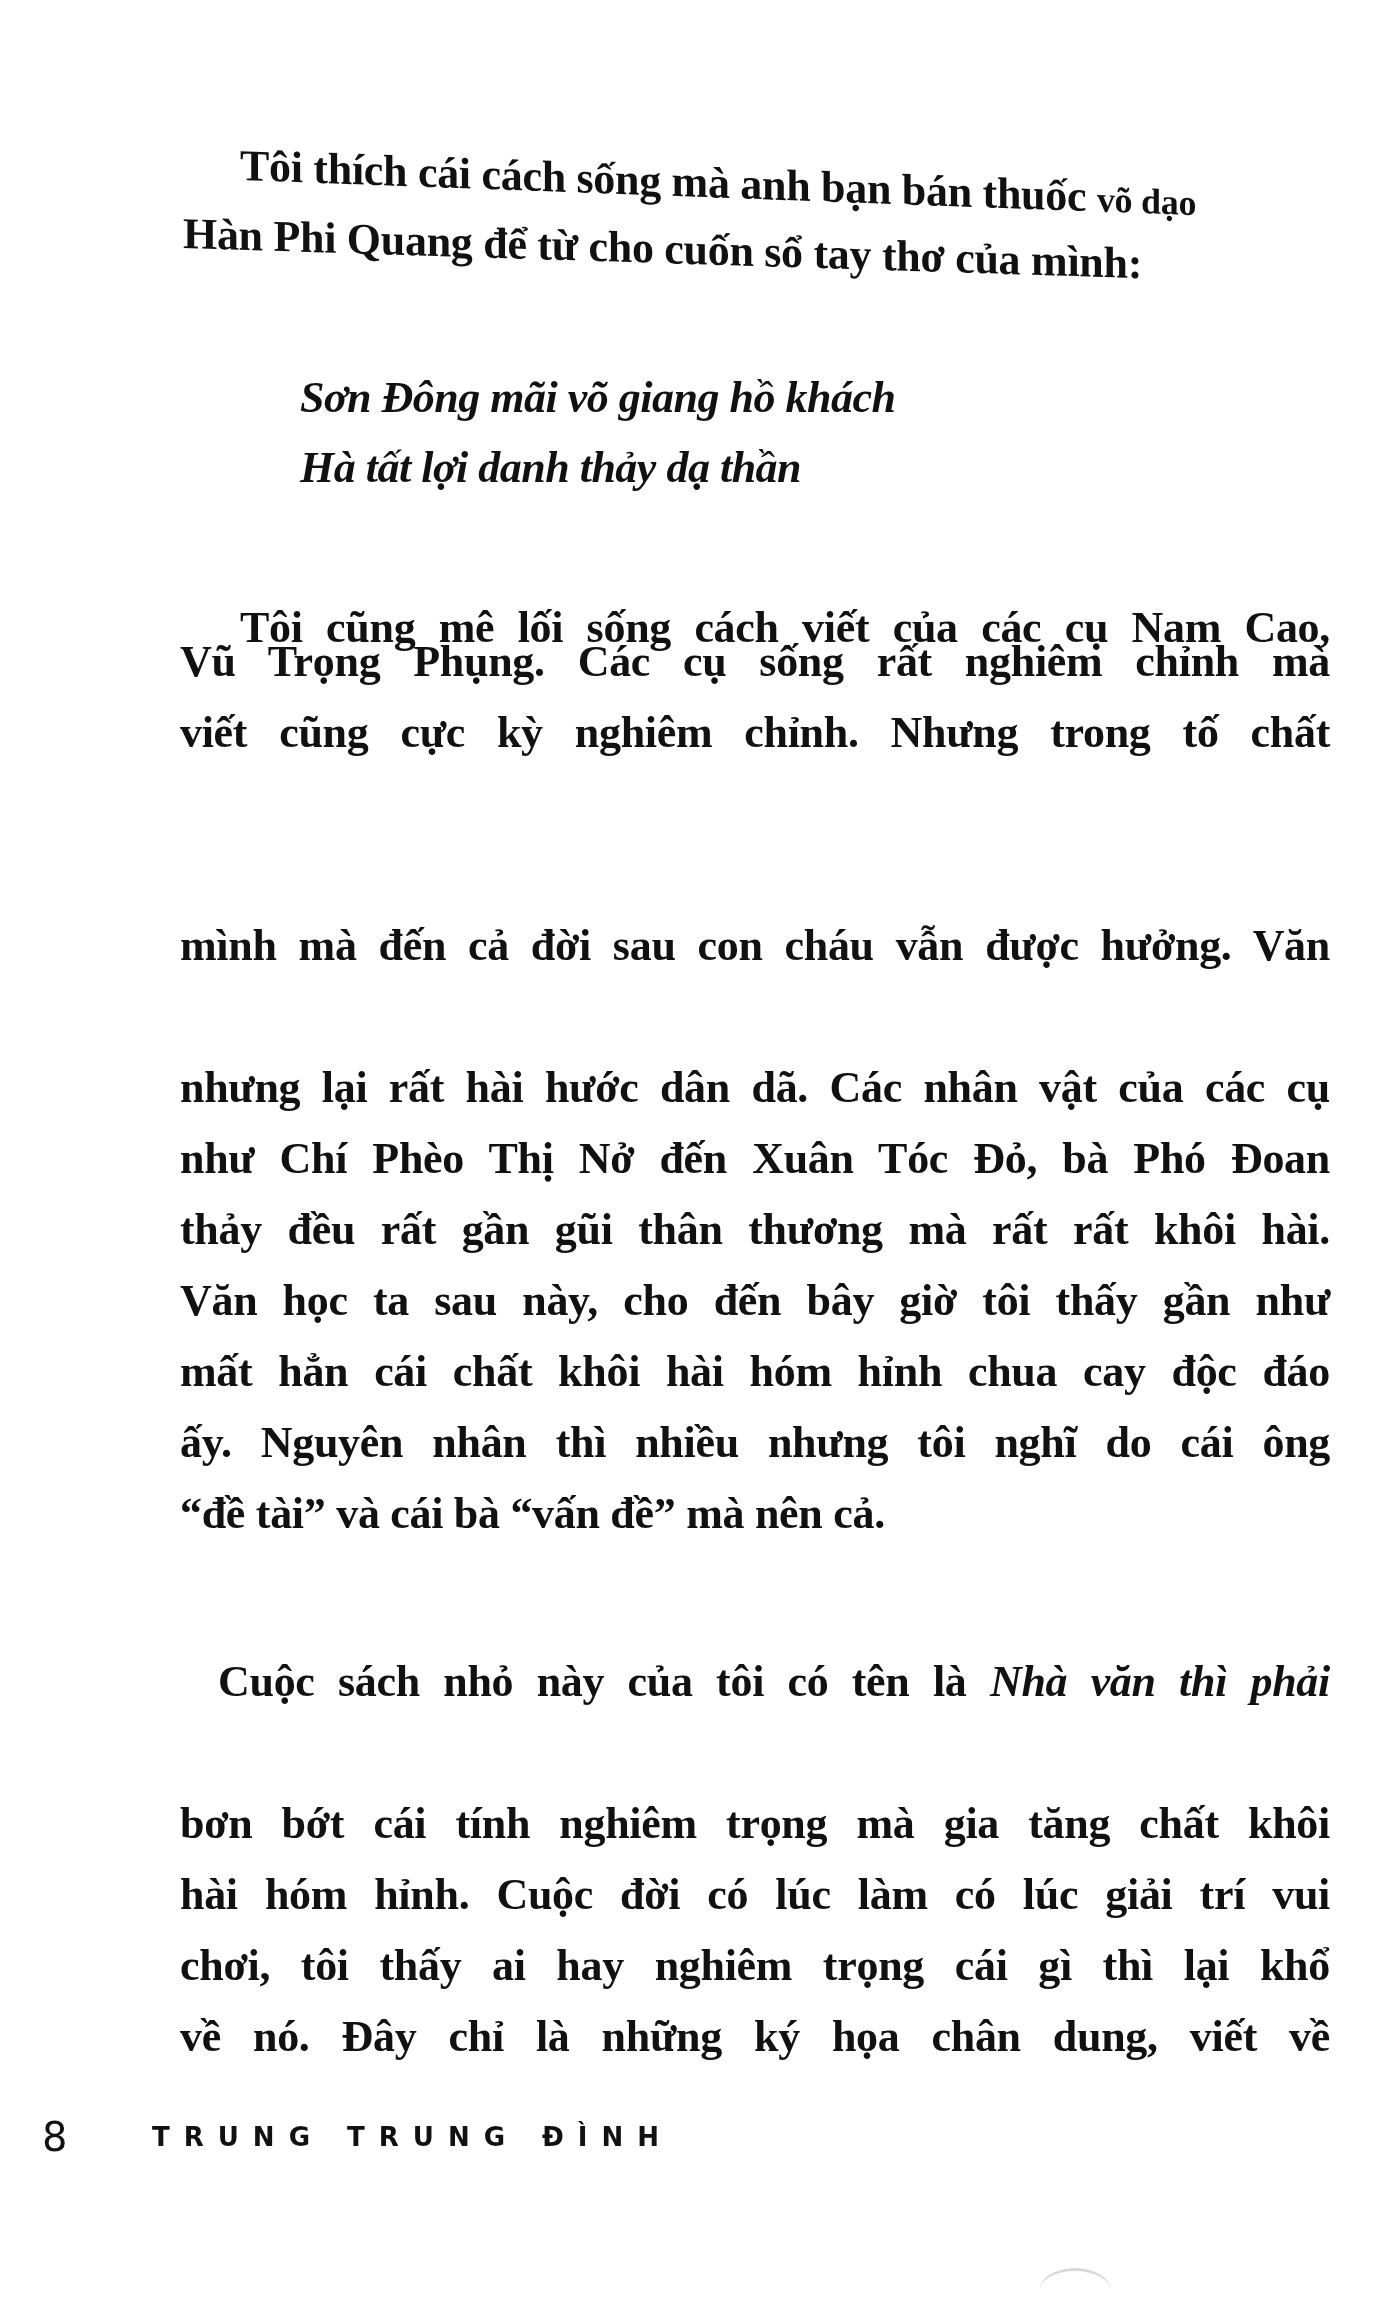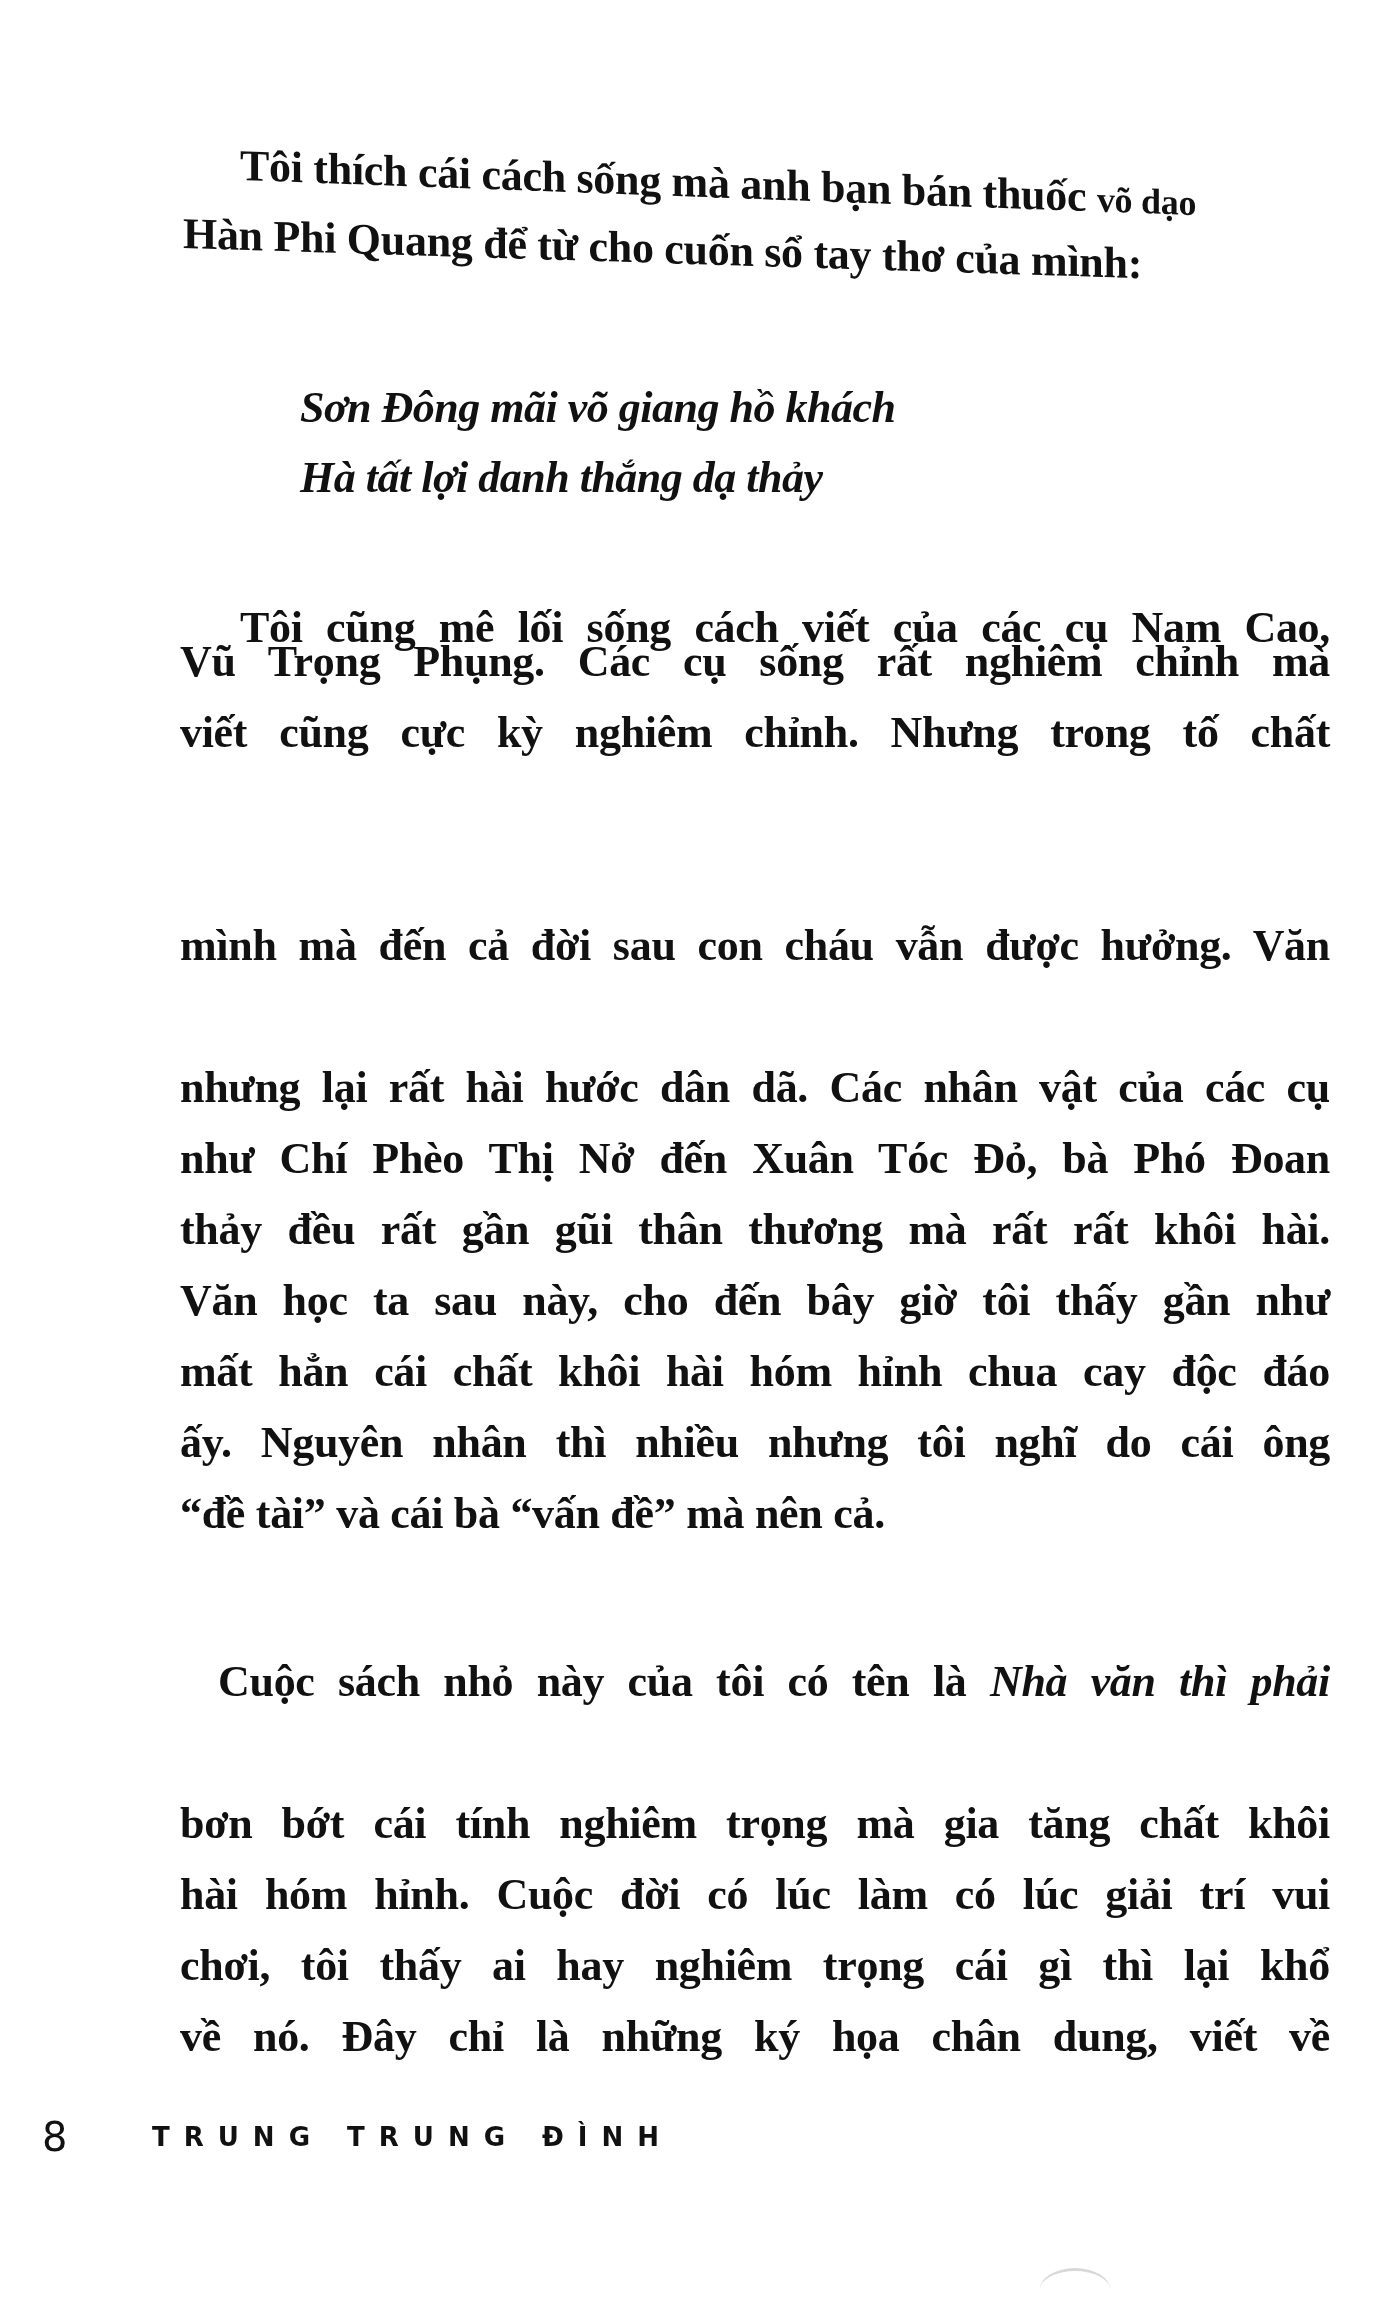--- a/index.html
+++ b/index.html
@@ -56,21 +56,20 @@
   }
   .verse {
     position: absolute;
     left: 300px;
     font-size: 44px;
     font-weight: bold;
     font-style: italic;
     line-height: 56px;
     white-space: nowrap;
     letter-spacing: -0.5px;
-    margin-top: 10px;
   }
   em {
     font-style: italic;
   }
   .footer {
     position: absolute;
     top: 2112px;
     left: 42px;
     height: 50px;
     display: flex;
@@ -107,21 +106,21 @@
 
   <div class="line indent warp1" style="top:138px; text-align-last:left;">
     <span>Tôi thích cái cách sống mà anh bạn bán thuốc</span>
     <span class="small-tail">võ dạo</span>
   </div>
   <div class="line warp2" style="top:206px; text-align-last:left; left:183px;">
     <span>Hàn Phi Quang để từ cho cuốn sổ tay thơ của mình:</span>
   </div>
 
   <div class="verse" style="top:370px;">Sơn Đông mãi võ giang hồ khách</div>
-  <div class="verse" style="top:440px;">Hà tất lợi danh thắng dạ thảy</div>
+  <div class="verse" style="top:440px;">Hà tất lợi danh thảy dạ thần</div>
 
   <div class="line indent" style="top:562px;margin-top:38px;">Tôi cũng mê lối sống cách viết của các cụ Nam Cao,</div>
   <div class="line" style="top:634px;">Vũ Trọng Phụng. Các cụ sống rất nghiêm chỉnh mà</div>
   <div class="line" style="top:705px;">viết cũng cực kỳ nghiêm chỉnh. Nhưng trong tố chất</div>
   <div class="line" style="top:918px;">mình mà đến cả đời sau con cháu vẫn được hưởng. Văn</div>
   <div class="line" style="top:1060px;">nhưng lại rất hài hước dân dã. Các nhân vật của các cụ</div>
   <div class="line" style="top:1131px;">như Chí Phèo Thị Nở đến Xuân Tóc Đỏ, bà Phó Đoan</div>
   <div class="line" style="top:1273px;">Văn học ta sau này, cho đến bây giờ tôi thấy gần như</div>
   <div class="line" style="top:1202px;">thảy đều rất gần gũi thân thương mà rất rất khôi hài.</div>
   <div class="line" style="top:1415px;">ấy. Nguyên nhân thì nhiều nhưng tôi nghĩ do cái ông</div>

